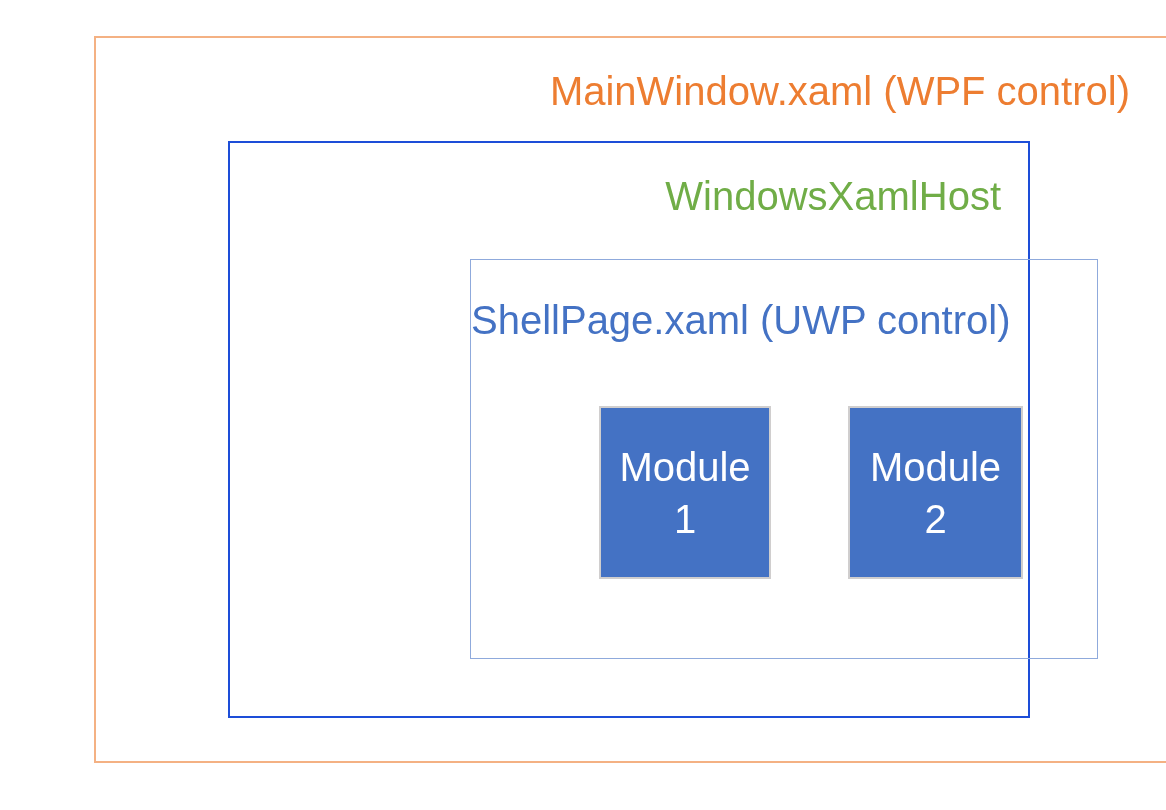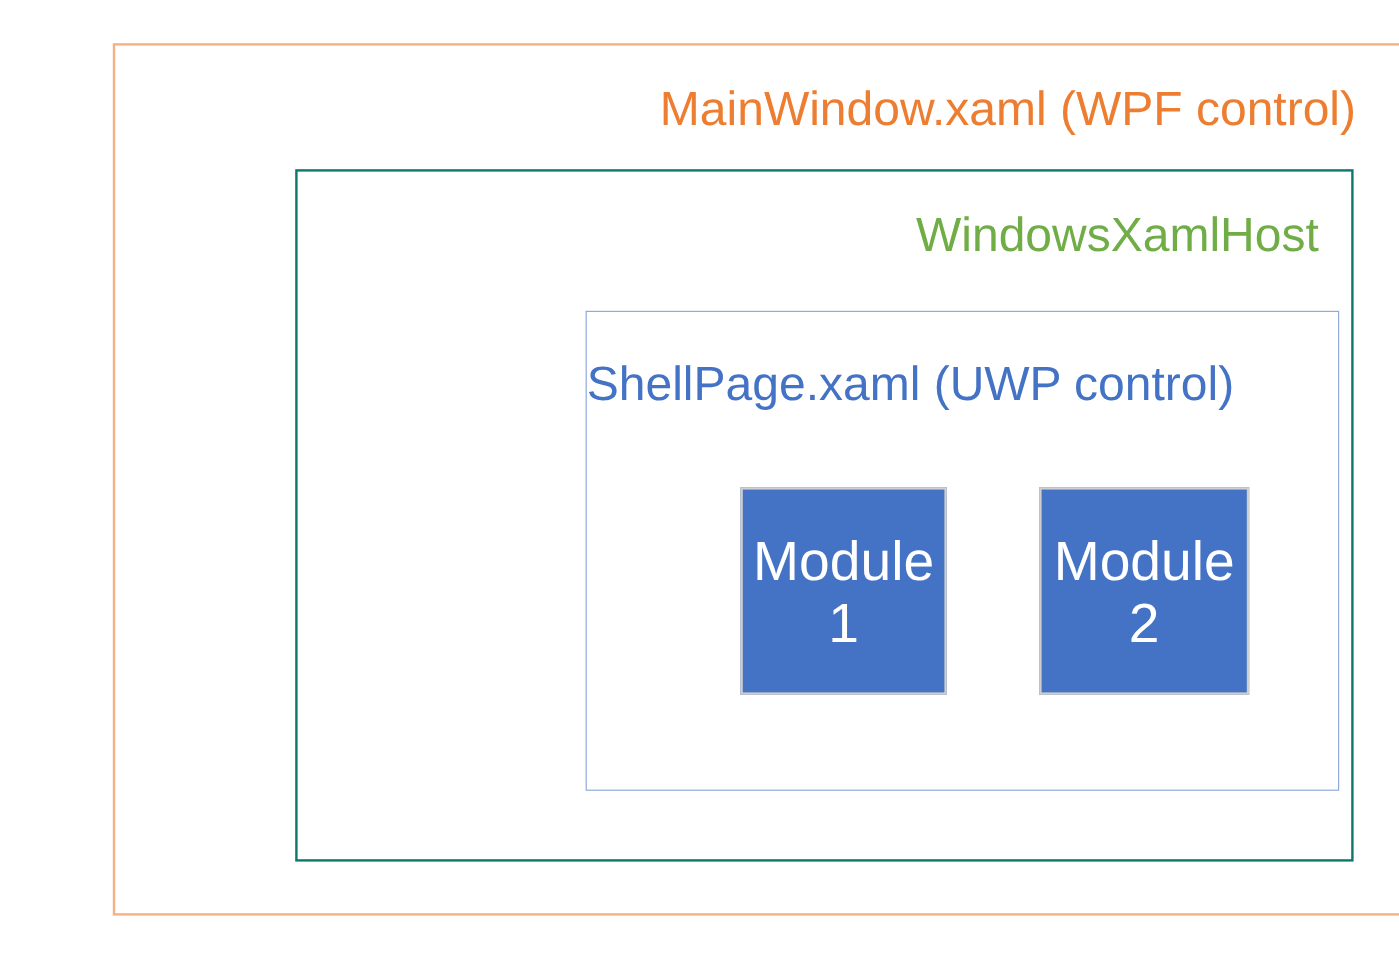--- a/index.html
+++ b/index.html
@@ -36,25 +36,25 @@
     height: 727px;
     border: 2px solid #F4B183;
   }
   .mainwindow-label {
     top: 29px;
     right: 43px;
     color: #ED7D31;
   }
   
   .xamlhost-box {
-    left: 113px;
+    left: 95px;
     top: 103px;
-    width: 882px;
+    width: 802px;
     height: 577px;
-    border: 2px solid #0f766e;
+    border: 2px solid #1d4ed8;
   }
   .xamlhost-label {
     top: 29px;
     right: 27px;
     color: #70AD47;
   }
   
   .shellpage-box {
     left: 203px;
     top: 116px;
@@ -74,21 +74,21 @@
     box-sizing: border-box;
     top: 146px;
     height: 173px;
     background: #4472C4;
     border: 2px solid #D0CECE;
     display: flex;
     flex-direction: column;
     align-items: center;
     justify-content: center;
     color: #FFFFFF;
-    font-size: 46px;
+    font-size: 40px;
     line-height: 52px;
     text-align: center;
   }
   .module-1 {
     left: 128px;
     width: 172px;
   }
   .module-2 {
     left: 377px;
     width: 175px;

